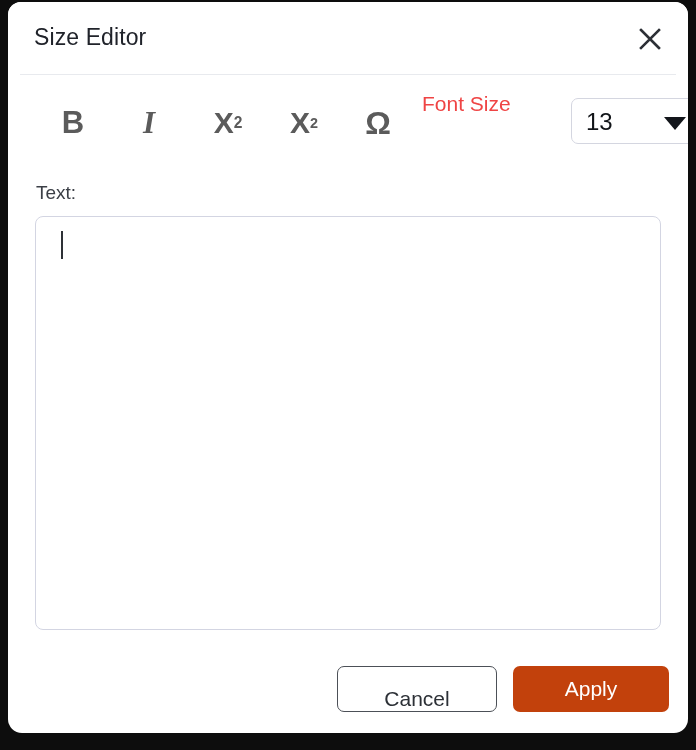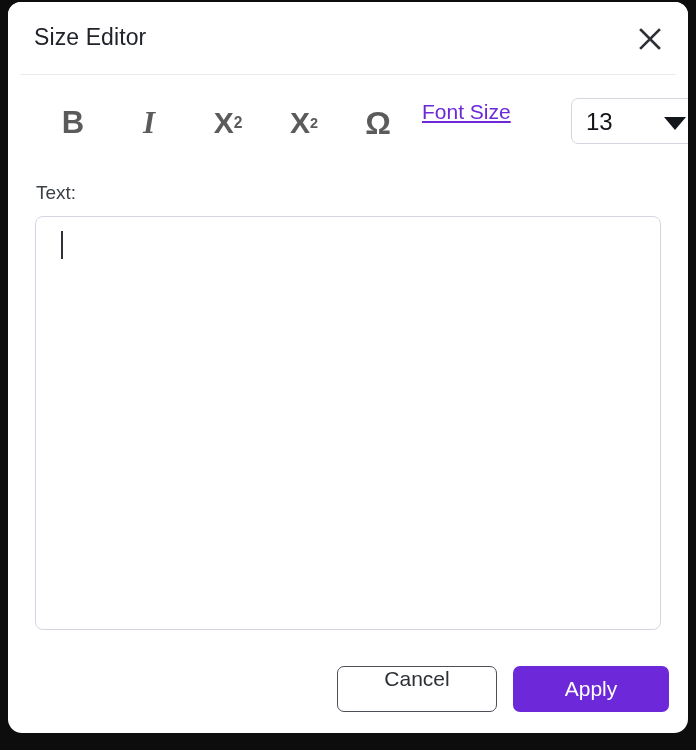--- a/index.html
+++ b/index.html
@@ -96,24 +96,23 @@
   #tool-italic  { left: 118px; width: 46px; font-size: 31px; font-weight: bold; font-style: italic; font-family: "Liberation Serif", serif; }
   #tool-sub     { left: 194px; width: 52px; font-size: 30px; font-weight: bold; }
   #tool-sup     { left: 270px; width: 52px; font-size: 30px; font-weight: bold; }
   #tool-omega   { left: 346px; width: 48px; font-size: 32px; font-weight: bold; }
   .tool-btn sub { font-size: 0.52em; font-weight: bold; vertical-align: -0.28em; }
   .tool-btn sup { font-size: 0.48em; font-weight: bold; vertical-align: 0.62em; }
 
   #font-size-label {
     position: absolute;
     left: 414px;
-    top: 8px;
+    top: 0;
     font-size: 21px;
-    color: #6d28d9;
-    text-decoration: underline;
+    color: #ef4444;
   }
   #font-size-select {
     position: absolute;
     left: 531px;
     top: 6px;
     width: 132px;
     height: 46px;
     background: #ffffff;
     border: 1px solid #d4d6e0;
     border-radius: 7px;
@@ -174,34 +173,34 @@
     position: absolute;
     left: 329px;
     top: 664px;
     width: 160px;
     height: 46px;
     box-sizing: border-box;
     background: #ffffff;
     border: 1px solid #4c5057;
     border-radius: 7px;
     display: flex;
-    align-items: flex-start;
+    align-items: flex-end;
     justify-content: center;
     font-size: 21px;
     color: #2c3036;
     cursor: pointer;
   }
   #apply-button {
     position: absolute;
     left: 505px;
     top: 664px;
     width: 156px;
     height: 46px;
     box-sizing: border-box;
-    background: #6d28d9;
+    background: #c2410c;
     border: none;
     border-radius: 7px;
     display: flex;
     align-items: center;
     justify-content: center;
     font-size: 21px;
     color: #ffffff;
     cursor: pointer;
   }
 </style>

